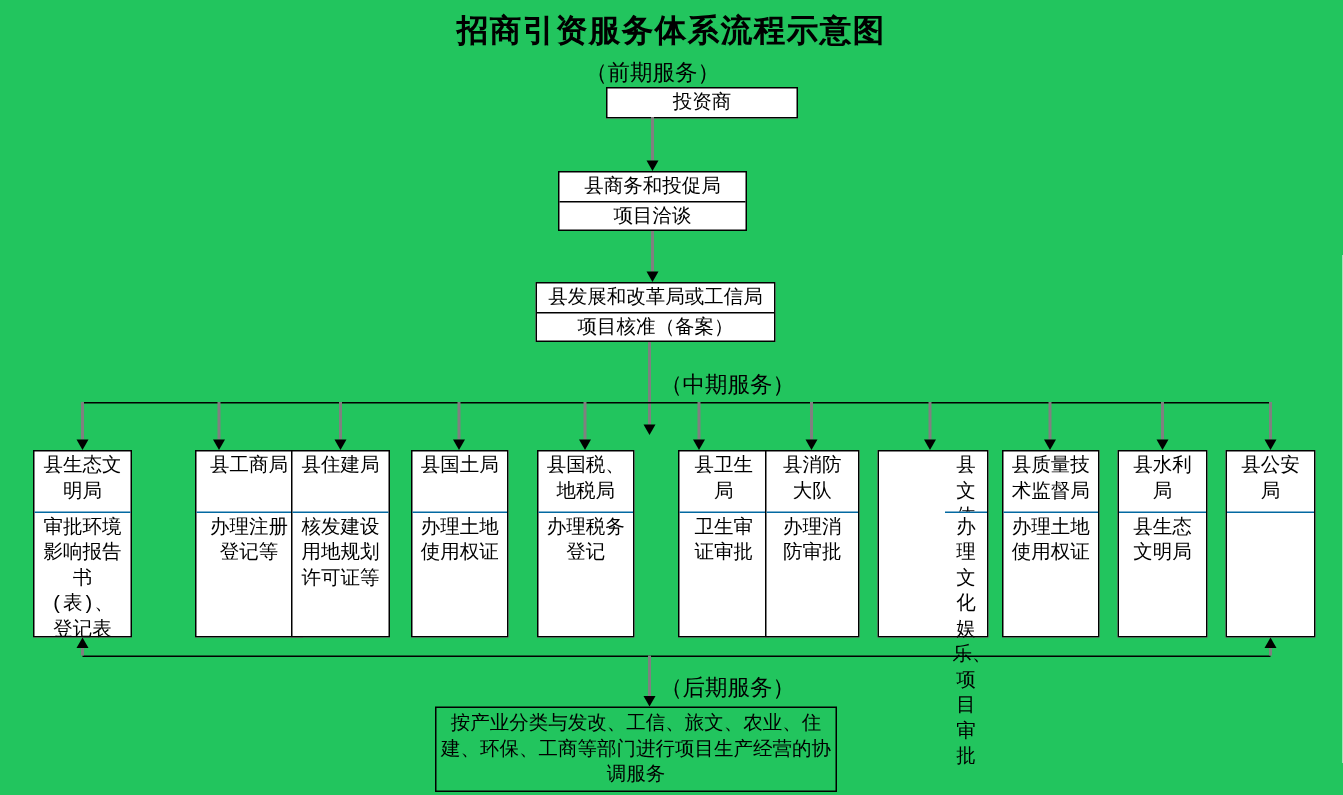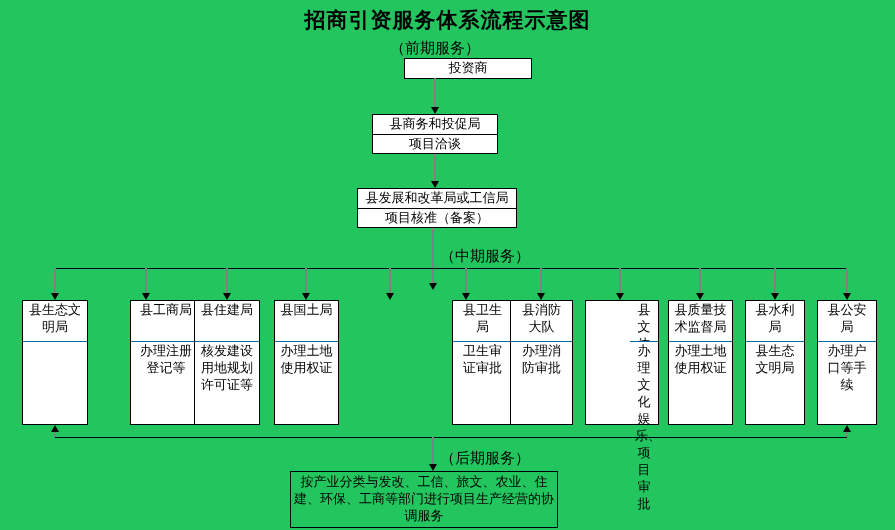--- a/index.html
+++ b/index.html
@@ -94,32 +94,37 @@
   <div class="ah-down" style="left:616px;top:293px;"></div>
   <div class="vstem" style="left:699px;top:268px;height:25px;"></div>
   <div class="ah-down" style="left:696px;top:293px;"></div>
   <div class="vstem" style="left:774px;top:268px;height:25px;"></div>
   <div class="ah-down" style="left:771px;top:293px;"></div>
   <div class="vstem" style="left:846px;top:268px;height:25px;"></div>
   <div class="ah-down" style="left:843px;top:293px;"></div>
 
   <div class="box dept" style="left:22px;width:66px;">
     <div class="hdr">县生态文明局</div>
+    <div class="bdy">审批环境影响报告书(表)、登记表</div>
   </div>
   <div class="box dept" style="left:110px;width:72px;margin-left:20px;">
     <div class="hdr">县工商局</div>
     <div class="bdy">办理注册登记等</div>
   </div>
   <div class="box dept" style="left:194px;width:66px;">
     <div class="hdr">县住建局</div>
     <div class="bdy">核发建设用地规划许可证等</div>
   </div>
   <div class="box dept" style="left:274px;width:65px;">
     <div class="hdr">县国土局</div>
     <div class="bdy">办理土地使用权证</div>
+  </div>
+  <div class="box dept" style="left:358px;width:65px;">
+    <div class="hdr">县国税、地税局</div>
+    <div class="bdy">办理税务登记</div>
   </div>
   <div class="box dept" style="left:452px;width:61px;">
     <div class="hdr">县卫生局</div>
     <div class="bdy">卫生审证审批</div>
   </div>
   <div class="box dept" style="left:510px;width:63px;">
     <div class="hdr">县消防大队</div>
     <div class="bdy">办理消防审批</div>
   </div>
   <div class="box dept" style="left:585px;width:74px;padding-left:44px;">
@@ -129,21 +134,20 @@
   <div class="box dept" style="left:668px;width:65px;">
     <div class="hdr">县质量技术监督局</div>
     <div class="bdy">办理土地使用权证</div>
   </div>
   <div class="box dept" style="left:745px;width:60px;">
     <div class="hdr">县水利局</div>
     <div class="bdy">县生态文明局</div>
   </div>
   <div class="box dept" style="left:817px;width:60px;">
     <div class="hdr">县公安局</div>
-    <div class="bdy">办理户口等手续</div>
   </div>
 
   <div class="hline" style="left:55px;top:437px;width:792px;"></div>
 
   <div class="vstem" style="left:54px;top:432px;height:5px;"></div>
   <div class="ah-up" style="left:51px;top:425px;"></div>
   <div class="vstem" style="left:846px;top:432px;height:5px;"></div>
   <div class="ah-up" style="left:843px;top:425px;"></div>
 
   <div class="vstem" style="left:432px;top:437px;height:27px;"></div>

